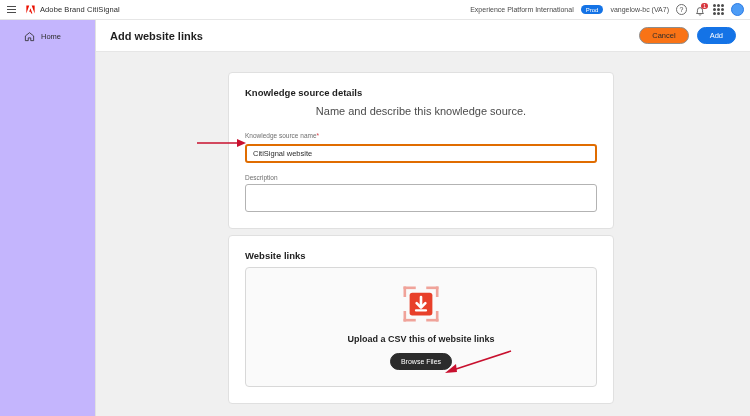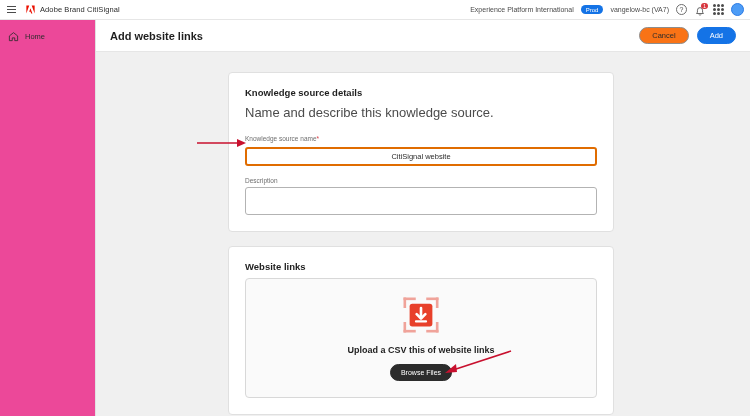--- a/index.html
+++ b/index.html
@@ -66,22 +66,23 @@
   .avatar {
     width: 13px; height: 13px; border-radius: 50%;
     background: #4d9cf6; display: block; cursor: pointer;
     border: 1px solid #2c7be5;
   }
 
   
   .rail {
     position: absolute; top: 20px; left: 0;
     width: 96px; height: 396px;
-    background: #ec4899; border-right: 1px solid #e1e1e1;
+    background: #c4b5fd; border-right: 1px solid #e1e1e1;
     padding-top: 6px;
+    padding-left: 16px;
   }
   .rail-item {
     display: flex; align-items: center; gap: 6px;
     height: 20px; padding: 0 8px; cursor: pointer;
     font-size: 7.5px; color: #2c2c2c;
   }
   .rail-icon { width: 11px; height: 11px; flex: 0 0 11px; }
 
   
   .page-header {
@@ -105,32 +106,31 @@
     position: absolute; top: 52px; left: 96px;
     width: 654px; height: 364px;
     background: #f0f0f0;
     overflow: hidden;
   }
   .card-col {
     position: absolute; left: 132px; top: 20px; width: 386px;
   }
   .card {
     background: #ffffff; border: 1px solid #e0e0e0; border-radius: 4px;
-    padding: 14px 16px 16px 16px; margin-bottom: 14px;
+    padding: 14px 16px 16px 16px; margin-bottom: 6px;
   }
   .card-title { font-size: 9.5px; font-weight: bold; color: #1f1f1f; margin: 0 0 6px 0; }
-  .card-sub { font-size: 13px; color: #4b4b4b; margin: 0 0 12px 0; line-height: 1.45; }
+  .card-sub { font-size: 11px; color: #4b4b4b; margin: 0 0 12px 0; line-height: 1.45; text-align: center; }
   .field-label { font-size: 6.5px; color: #6e6e6e; margin-bottom: 3px; }
   .req { color: #d7373f; }
   .text-input {
     width: 100%; height: 19px; border: 2px solid #e06c00; border-radius: 3px;
     background: #fff; font-size: 7.5px; color: #2c2c2c;
     padding: 0 6px; font-family: "Liberation Sans", sans-serif;
     outline: none;
-    text-align: center;
   }
   .text-input.plain { border: 1px solid #b3b3b3; height: 28px; }
   .field-block { margin-bottom: 11px; }
   .field-block:last-child { margin-bottom: 0; }
   .link { color: #1473e6; text-decoration: underline; }
 
   
   .dropzone {
     border: 1px solid #d8d8d8; border-radius: 4px;
     background: #fafafa; height: 120px;

